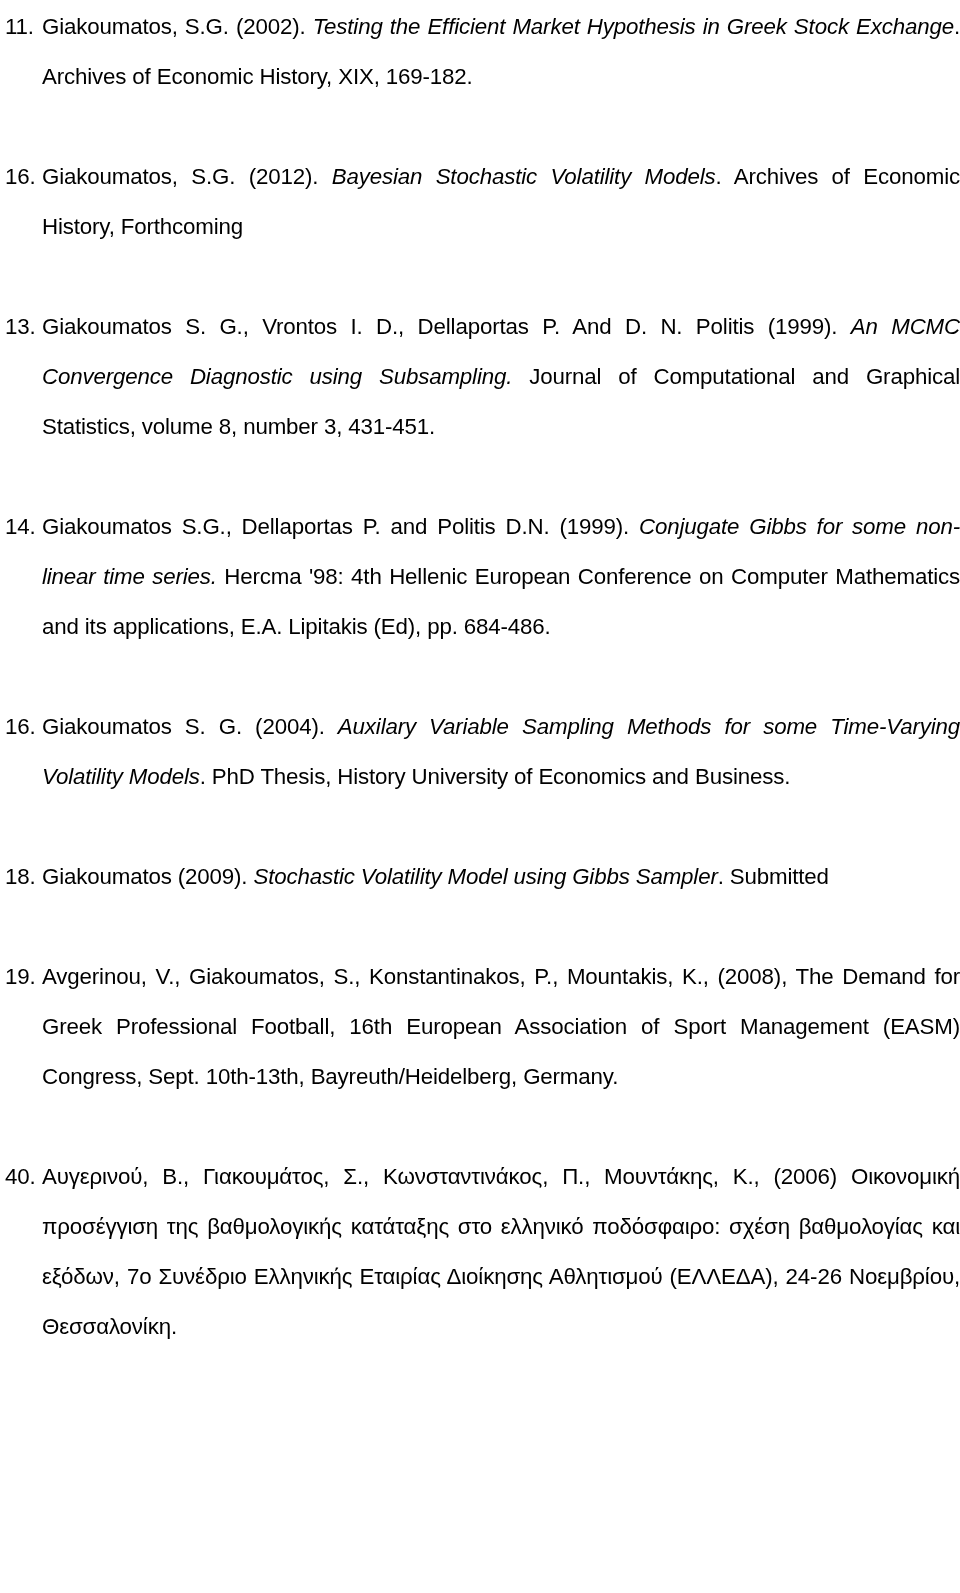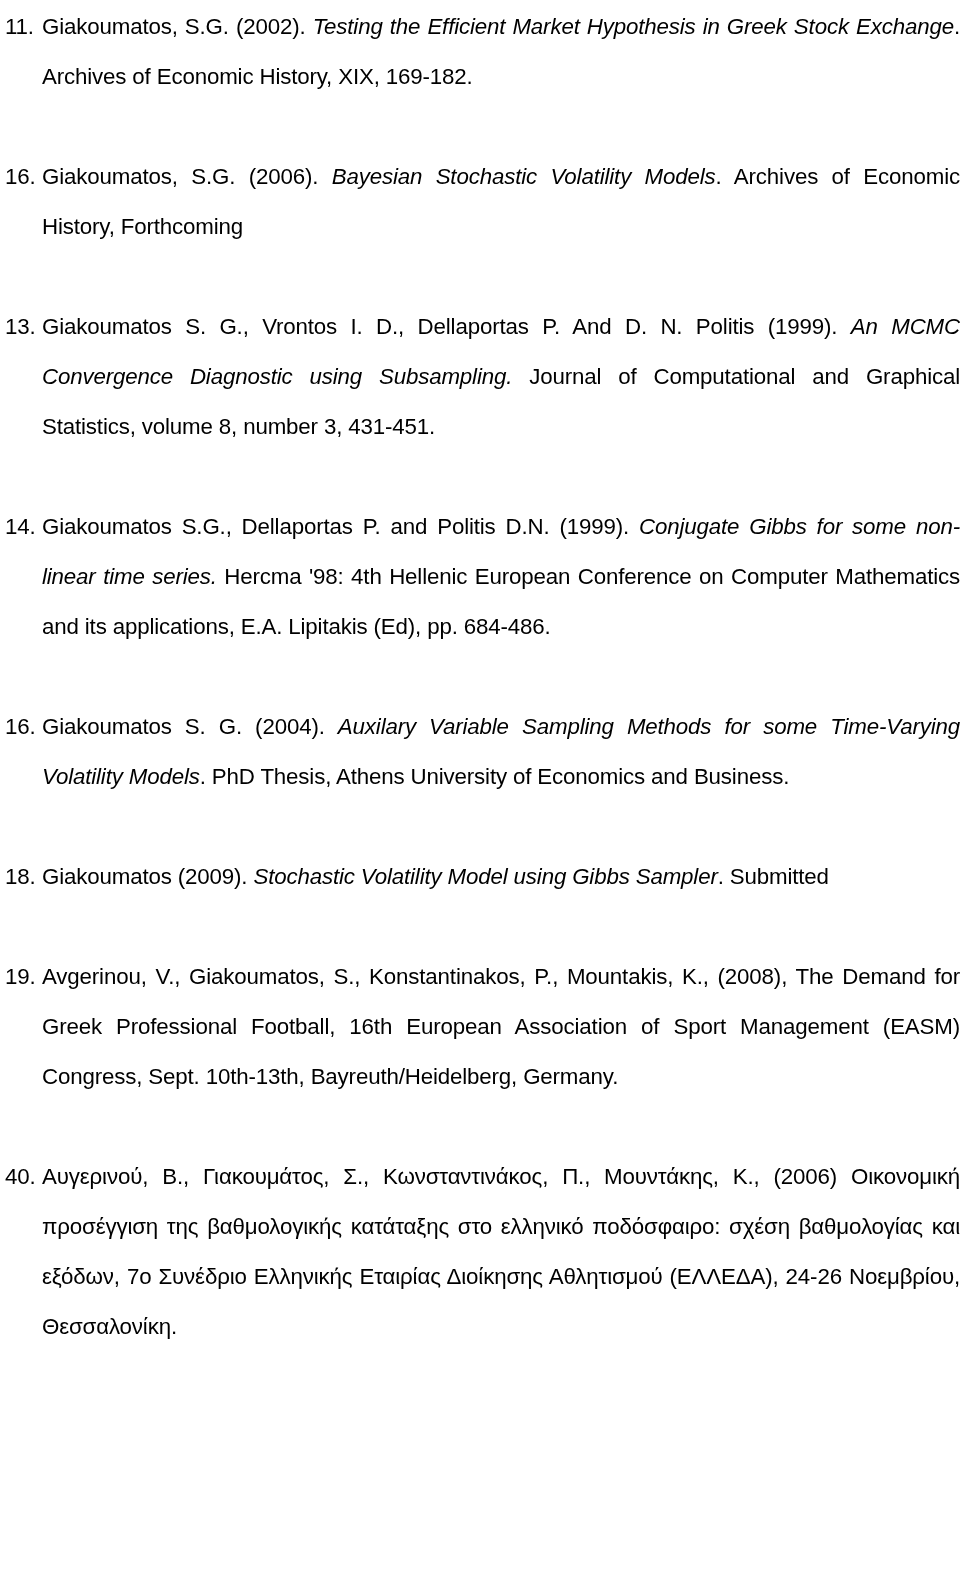--- a/index.html
+++ b/index.html
@@ -72,33 +72,33 @@
 <body>
 
 <div class="page">
   <ol class="ref-list">
       <li class="ref-item">
         <span class="ref-num">11.</span>
         <span class="ref-body"><span>Giakoumatos, S.G. (2002). </span><i>Testing the Efficient Market Hypothesis in Greek Stock Exchange</i><span>. Archives of Economic History, XIX, 169-182.</span></span>
       </li>
       <li class="ref-item">
         <span class="ref-num">16.</span>
-        <span class="ref-body"><span>Giakoumatos, S.G. (2006). </span><i>Bayesian Stochastic Volatility Models</i><span>. Archives of Economic History, Forthcoming</span></span>
+        <span class="ref-body"><span>Giakoumatos, S.G. (2012). </span><i>Bayesian Stochastic Volatility Models</i><span>. Archives of Economic History, Forthcoming</span></span>
       </li>
       <li class="ref-item">
         <span class="ref-num">13.</span>
         <span class="ref-body"><span>Giakoumatos S. G., Vrontos I. D., Dellaportas P. And D. N. Politis (1999). </span><i>An MCMC Convergence Diagnostic using Subsampling.</i><span>  Journal of Computational and Graphical Statistics, volume 8, number 3, 431-451.</span></span>
       </li>
       <li class="ref-item">
         <span class="ref-num">14.</span>
         <span class="ref-body"><span>Giakoumatos S.G., Dellaportas P. and Politis D.N. (1999).  </span><i>Conjugate Gibbs for some non-linear time series.</i><span>  Hercma '98: 4th Hellenic European Conference on Computer Mathematics and its applications, E.A. Lipitakis (Ed), pp. 684-486.</span></span>
       </li>
       <li class="ref-item">
         <span class="ref-num">16.</span>
-        <span class="ref-body"><span>Giakoumatos S. G. (2004). </span><i>Auxilary Variable Sampling Methods for some Time-Varying Volatility Models</i><span>. PhD Thesis, Athens University of Economics and Business.</span></span>
+        <span class="ref-body"><span>Giakoumatos S. G. (2004). </span><i>Auxilary Variable Sampling Methods for some Time-Varying Volatility Models</i><span>. PhD Thesis, History University of Economics and Business.</span></span>
       </li>
       <li class="ref-item">
         <span class="ref-num">18.</span>
         <span class="ref-body"><span>Giakoumatos (2009). </span><i>Stochastic Volatility Model using Gibbs Sampler</i><span>. Submitted</span></span>
       </li>
       <li class="ref-item">
         <span class="ref-num">19.</span>
         <span class="ref-body"><span>Avgerinou, V., Giakoumatos, S., Konstantinakos, P., Mountakis, K., (2008), The Demand for Greek Professional Football, 16th European Association of Sport Management (EASM) Congress, Sept. 10th-13th, Bayreuth/Heidelberg, Germany.</span></span>
       </li>
       <li class="ref-item">

